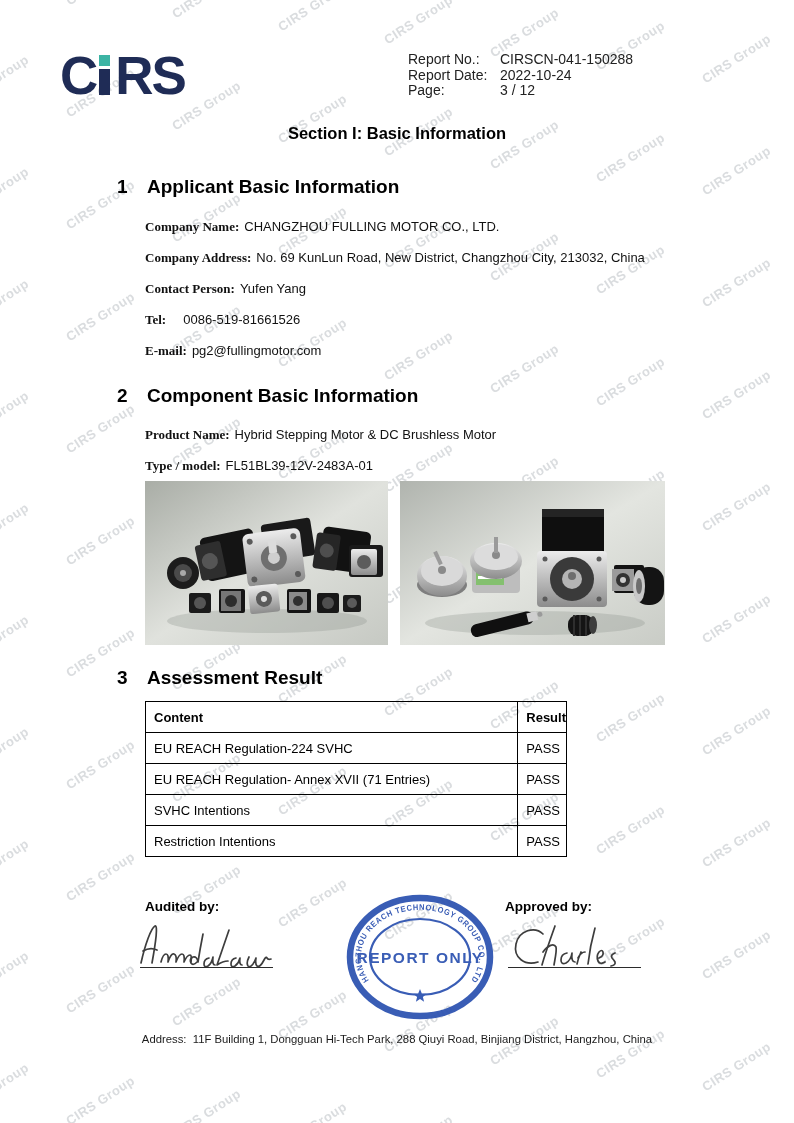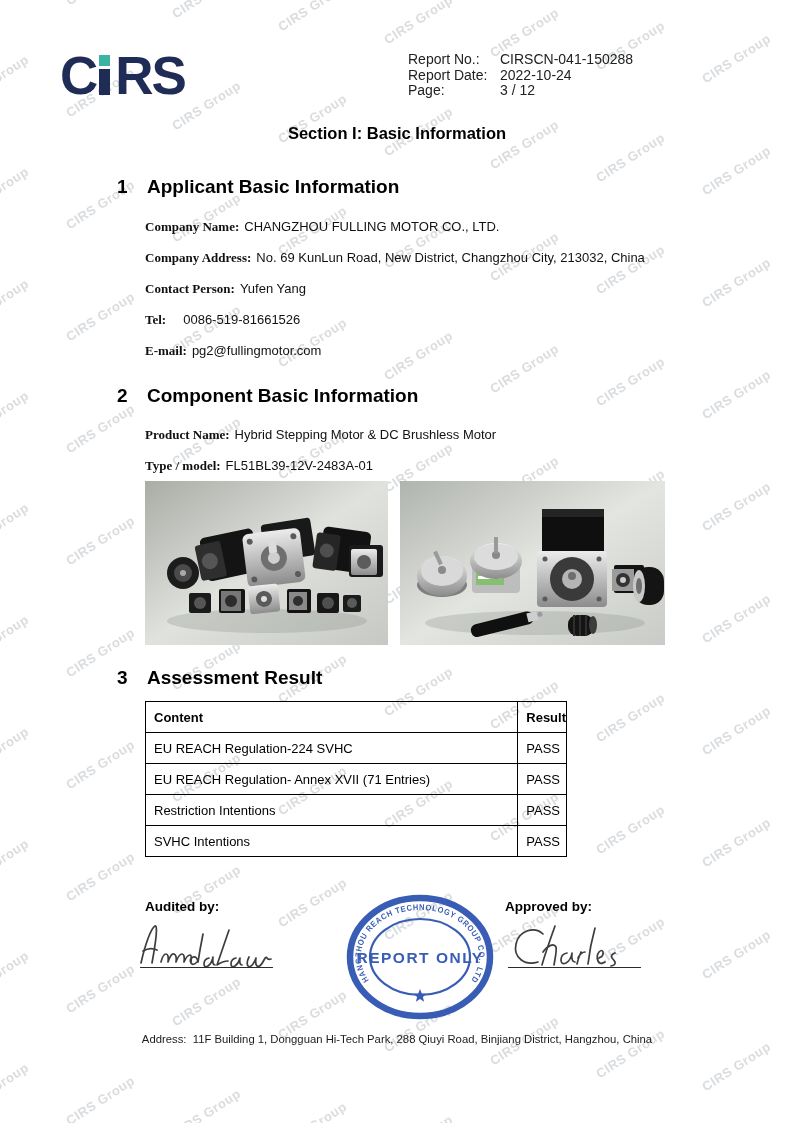--- a/index.html
+++ b/index.html
@@ -315,25 +315,25 @@
       </tr>
       <tr>
         <td>EU REACH Regulation-224 SVHC</td>
         <td>PASS</td>
       </tr>
       <tr>
         <td>EU REACH Regulation- Annex XVII (71 Entries)</td>
         <td>PASS</td>
       </tr>
       <tr>
+        <td>SVHC Intentions</td>
+        <td>PASS</td>
+      </tr>
+      <tr>
         <td>Restriction Intentions</td>
-        <td>PASS</td>
-      </tr>
-      <tr>
-        <td>SVHC Intentions</td>
         <td>PASS</td>
       </tr>
     </tbody>
       </table>
 
     <div class="sign-label" style="left:145px">Audited by:</div>
     <div class="sign-label" style="left:505px">Approved by:</div>
 
     <svg class="sig" style="left:137px;top:919px" width="148" height="50" viewBox="0 0 148 50" aria-label="Amanda Lau">
       <path d="M4,44 C8,26 14,9 18,7 C21,6 19,22 15,44"></path>

